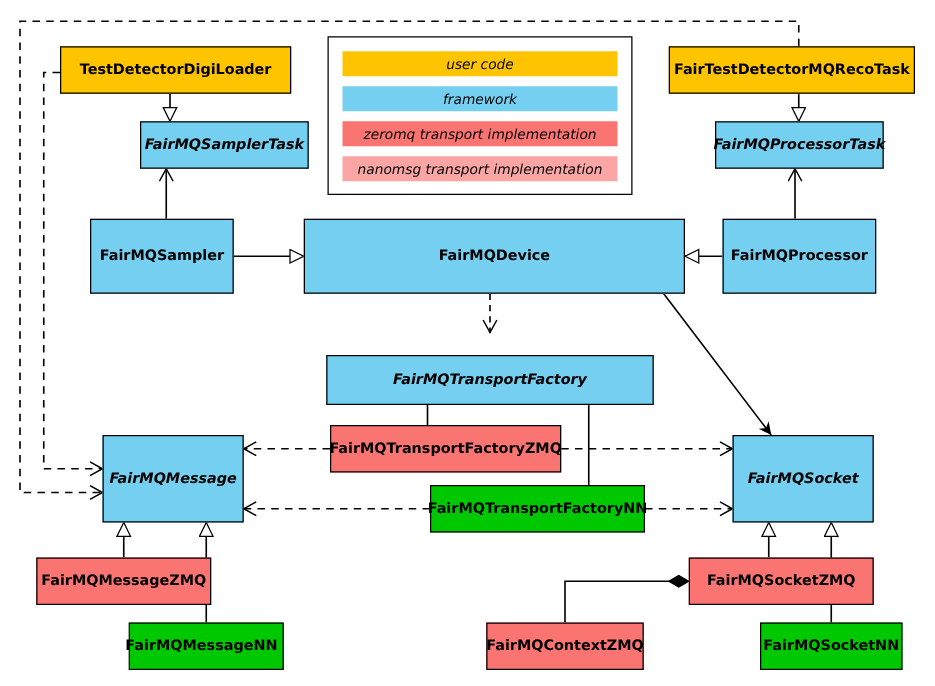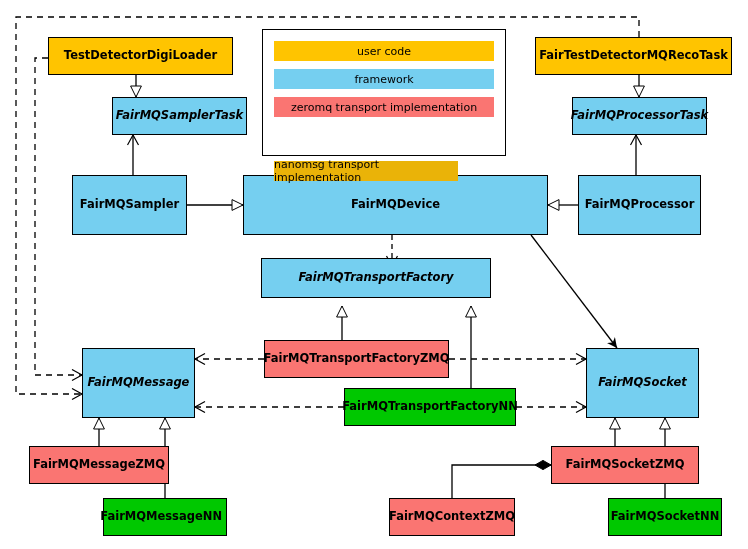--- a/index.html
+++ b/index.html
@@ -69,31 +69,31 @@
       <line x1="99" y1="446" x2="99" y2="418" marker-end="url(#hollowTri)"></line>
       <line x1="165" y1="498" x2="165" y2="418" marker-end="url(#hollowTri)"></line>
 
       <line x1="615" y1="446" x2="615" y2="418" marker-end="url(#hollowTri)"></line>
       <line x1="665" y1="498" x2="665" y2="418" marker-end="url(#hollowTri)"></line>
 
       <path d="M 452 498 L 452 465 L 551 465" marker-end="url(#diamond)"></path>
     </g>
   </svg>
 
-  <div class="legend" id="legend-panel" style="left: 262px; top: 29px; width: 244px; height: 127px;">
+  <div class="legend" id="legend-panel" style="left: 262px; top: 29px; width: 244px; height: 127px; font-style: italic;">
       <div class="legend-row" style="left: 11px; top: 11px; width: 220px; height: 20px; background: rgb(255, 196, 0);">
         <span>user code</span>
       </div>
       <div class="legend-row" style="left: 11px; top: 39px; width: 220px; height: 20px; background: rgb(117, 207, 240);">
         <span>framework</span>
       </div>
       <div class="legend-row" style="left: 11px; top: 67px; width: 220px; height: 20px; background: rgb(250, 117, 114);">
         <span>zeromq transport implementation</span>
       </div>
-      <div class="legend-row" style="left: 11px; top: 95px; width: 184px; height: 20px; background: #eab308; margin-top: 36px;">
+      <div class="legend-row" style="left: 11px; top: 95px; width: 220px; height: 20px; background: #fca5a5;">
         <span>nanomsg transport implementation</span>
       </div>
     </div>
 
   <div id="node-layer">
       <div class="node" style="left: 48px; top: 37px; width: 185px; height: 38px; background: rgb(255, 196, 0);">
         <span>TestDetectorDigiLoader</span>
       </div>
       <div class="node" style="left: 535px; top: 37px; width: 197px; height: 38px; background: rgb(255, 196, 0);">
         <span>FairTestDetectorMQRecoTask</span>
@@ -106,21 +106,21 @@
       </div>
       <div class="node" style="left: 72px; top: 175px; width: 115px; height: 60px; background: rgb(117, 207, 240);">
         <span>FairMQSampler</span>
       </div>
       <div class="node" style="left: 243px; top: 175px; width: 305px; height: 60px; background: rgb(117, 207, 240);">
         <span>FairMQDevice</span>
       </div>
       <div class="node" style="left: 578px; top: 175px; width: 123px; height: 60px; background: rgb(117, 207, 240);">
         <span>FairMQProcessor</span>
       </div>
-      <div class="node abstract" style="left: 261px; top: 258px; width: 230px; height: 40px; background: rgb(117, 207, 240);">
+      <div class="node abstract" style="left: 261px; top: 284px; width: 262px; height: 40px; background: rgb(117, 207, 240);">
         <span>FairMQTransportFactory</span>
       </div>
       <div class="node" style="left: 264px; top: 340px; width: 185px; height: 38px; background: rgb(250, 117, 114);">
         <span>FairMQTransportFactoryZMQ</span>
       </div>
       <div class="node" style="left: 344px; top: 388px; width: 172px; height: 38px; background: rgb(0, 200, 0);">
         <span>FairMQTransportFactoryNN</span>
       </div>
       <div class="node abstract" style="left: 82px; top: 348px; width: 113px; height: 70px; background: rgb(117, 207, 240);">
         <span>FairMQMessage</span>

